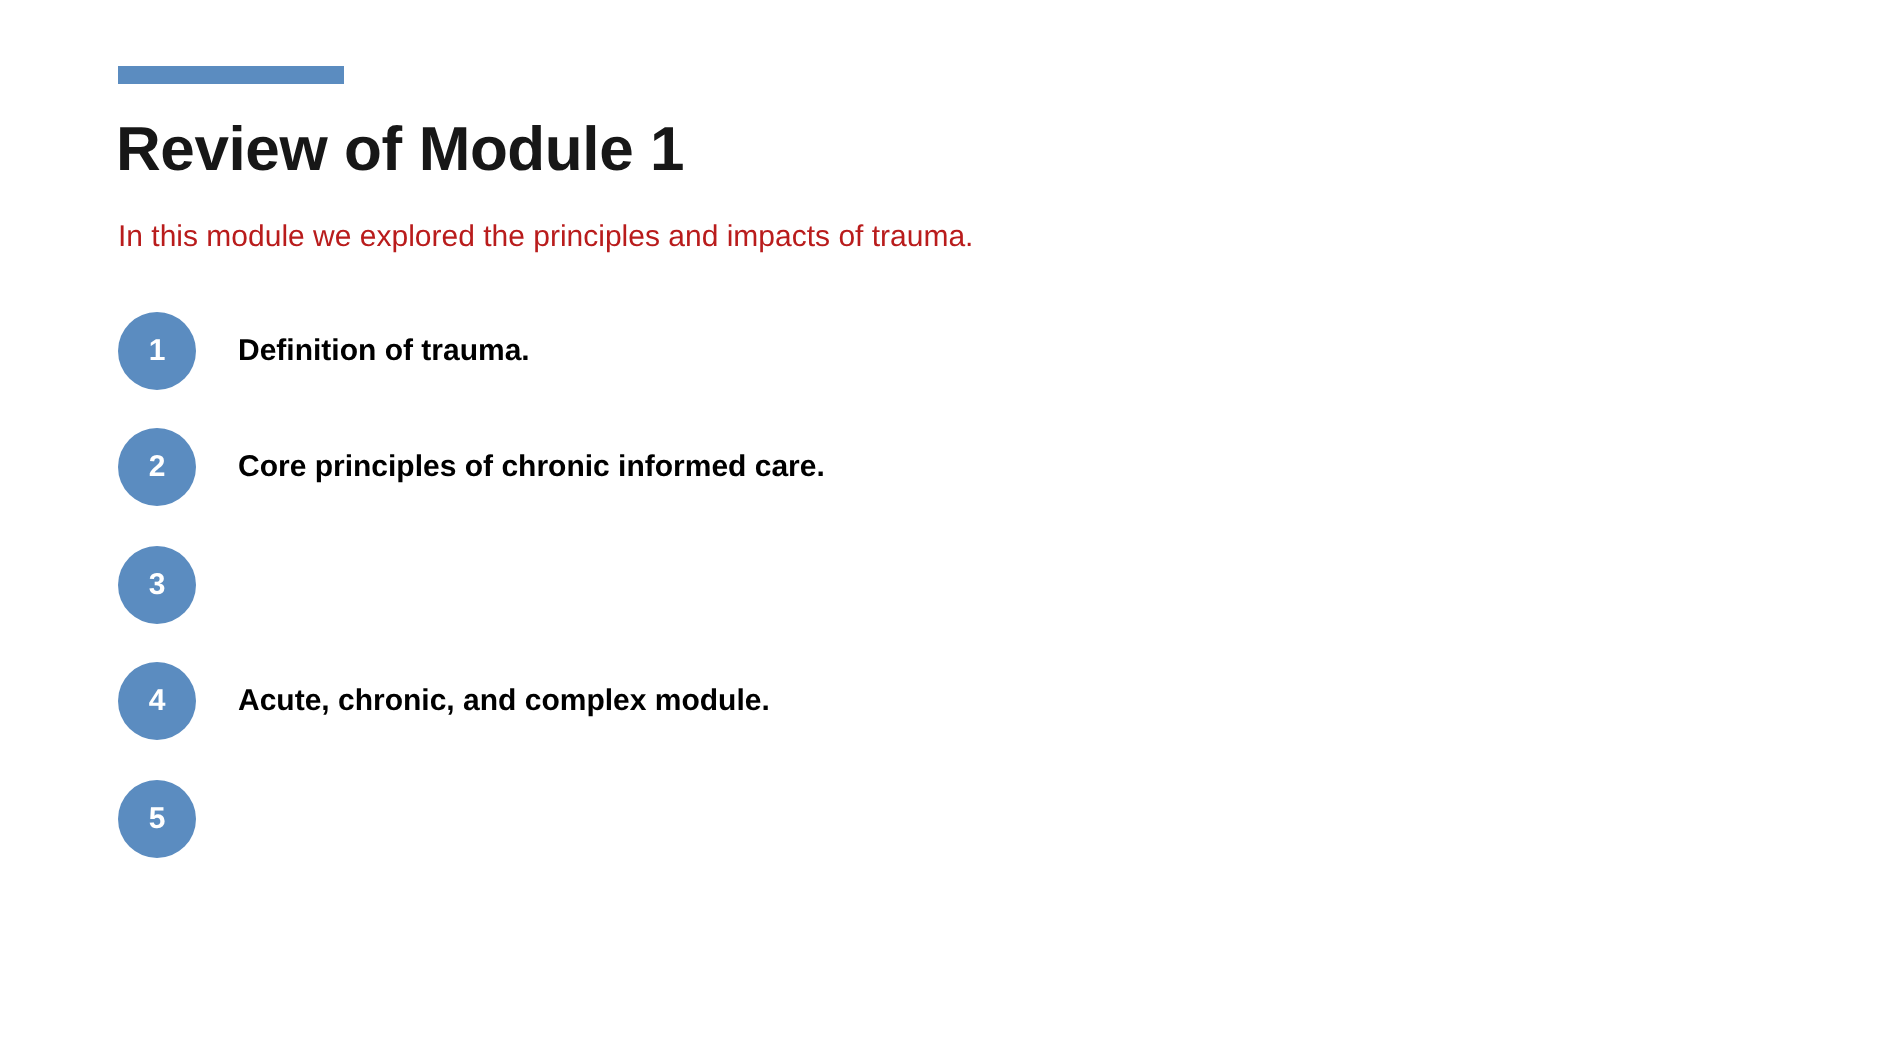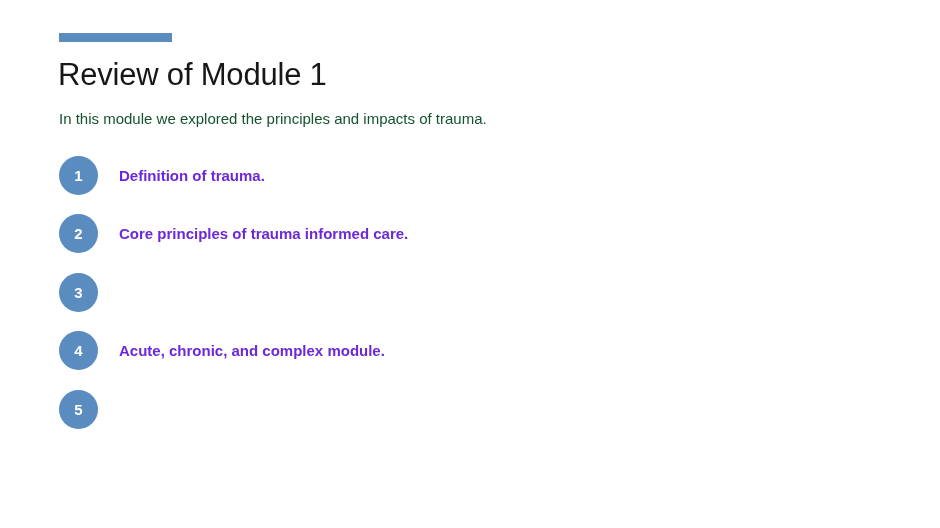--- a/index.html
+++ b/index.html
@@ -29,31 +29,31 @@
     top: 33px;
     width: 113px;
     height: 9px;
     background: #5b8cc0;
   }
   .slide-title {
     position: absolute;
     left: 58px;
     top: 57px;
     font-size: 31px;
-    font-weight: normal;
+    font-weight: bold;
     letter-spacing: -0.2px;
     color: #171717;
   }
   .subtitle {
     position: absolute;
     left: 59px;
     top: 110px;
     font-size: 15px;
     font-weight: normal;
-    color: #14532d;
+    color: #b91c1c;
   }
   .list {
     position: absolute;
     left: 59px;
     top: 146px;
     width: 840px;
   }
   .list-item {
     position: relative;
     height: 58.5px;
@@ -70,21 +70,21 @@
     font-weight: bold;
     display: flex;
     align-items: center;
     justify-content: center;
     flex: 0 0 auto;
   }
   .item-text {
     margin-left: 21px;
     font-size: 15px;
     font-weight: bold;
-    color: #6d28d9;
+    color: #000000;
     white-space: nowrap;
   }
 </style>
 </head>
 <body>
 
 <div class="slide">
 
   <div class="accent-bar"></div>
 
@@ -94,21 +94,21 @@
 
   <div class="list">
 
     <div class="list-item">
       <div class="num-badge">1</div>
       <div class="item-text">Definition of trauma.</div>
     </div>
 
     <div class="list-item">
       <div class="num-badge">2</div>
-      <div class="item-text">Core principles of trauma informed care.</div>
+      <div class="item-text">Core principles of chronic informed care.</div>
     </div>
 
     <div class="list-item">
       <div class="num-badge">3</div>
     </div>
 
     <div class="list-item">
       <div class="num-badge">4</div>
       <div class="item-text">Acute, chronic, and complex module.</div>
     </div>

